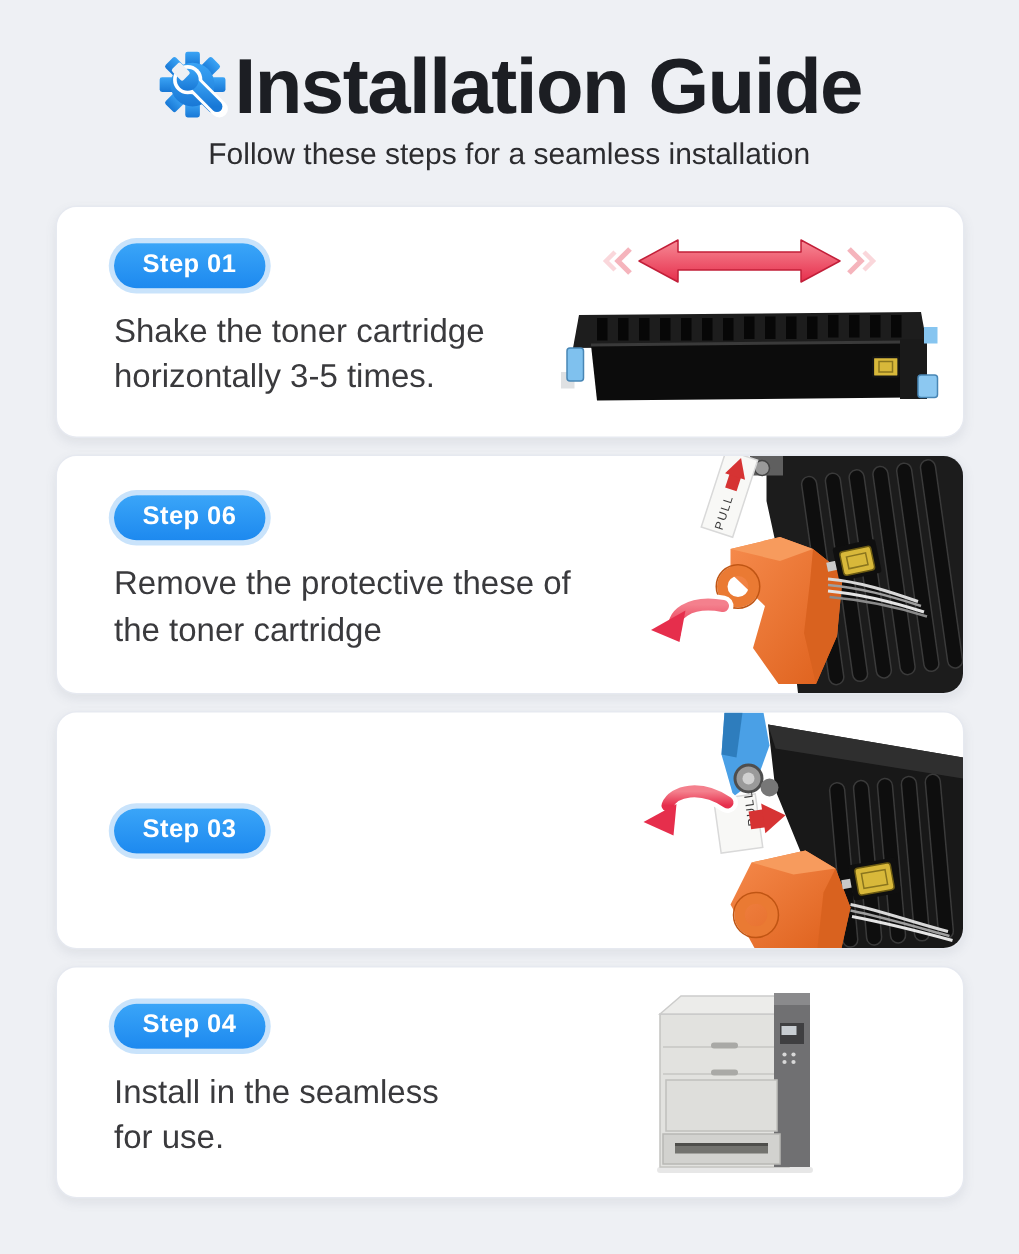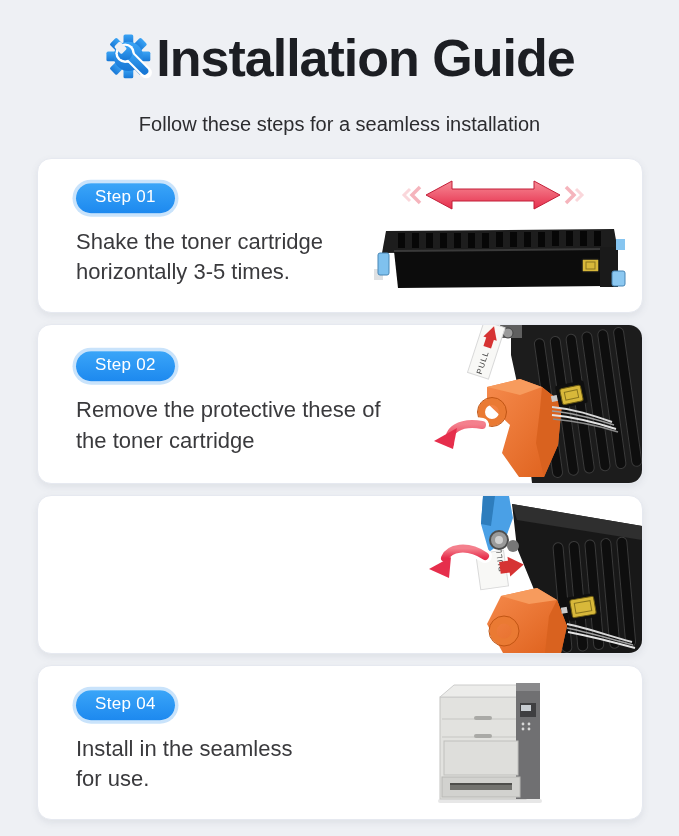--- a/index.html
+++ b/index.html
@@ -8,33 +8,33 @@
     background:#eef0f4;
     font-family:"Liberation Sans", sans-serif;
   }
   
   .header{padding-top:24px;text-align:center;}
   .title-row{display:flex;align-items:center;justify-content:center;height:68px;}
   .title-icon{width:52px;height:52px;flex:0 0 auto;}
   .page-title{
     font-size:52px;font-weight:800;color:#1c1e23;letter-spacing:-1px;line-height:1;
   }
-  .subtitle{margin-top:21px;font-size:20px;color:#2c2c2f;}
+  .subtitle{margin-top:0;font-size:20px;color:#2c2c2f;}
   
   .cards{margin-top:22px;}
   .card{
     position:relative;margin:0 36px 11px 37px;background:#ffffff;
     border:1px solid #e6e9f0;border-radius:14px;overflow:hidden;
     box-shadow:0 3px 7px rgba(92,102,122,0.10);
   }
   .card.h1{height:153px}.card.h2{height:158px}.card.h3{height:157px}.card.h4{height:153px}
   .card-left{position:absolute;left:38px;top:50%;transform:translateY(-50%);z-index:2;}
   .badge{
     display:inline-block;background:linear-gradient(180deg,#3aa5f8,#1d89ef);
-    color:#fff;font-weight:normal;font-size:17px;letter-spacing:.3px;
+    color:#fff;font-weight:bold;font-size:17px;letter-spacing:.3px;
     padding:4px 19px 6px;border-radius:999px;
     box-shadow:0 0 0 3.5px #c9e3fb;
   }
   .step-text{
     margin-top:14px;font-size:22px;line-height:1.4;color:#3a3a3d;
     white-space:pre-line;
   }
   .illus-1{position:absolute;right:12px;top:14px;width:262px;height:126px;}
   .illus-2{position:absolute;right:0;top:0;width:218px;height:158px;}
   .illus-3{position:absolute;right:0;top:0;width:225px;height:157px;}
@@ -141,21 +141,21 @@
             <rect x="214" y="86" width="17" height="13" rx="1" fill="#d8b83a" stroke="#141414" stroke-width="1.5"></rect>
             <rect x="218" y="89" width="9" height="7" fill="none" stroke="#8a751e"></rect>
           </g>
         </g>
       </svg>
     </div>
   </div>
 
   <div class="card h2">
     <div class="card-left">
-      <span class="badge">Step 02</span>
+      <span class="badge">Step 06</span>
       <div class="step-text">Remove the protective these of
 the toner cartridge</div>
     </div>
     <div class="illus-2">
       <svg viewBox="0 0 218 158">
         <defs>
           <linearGradient id="og2" x1="0" y1="0" x2="1" y2="1">
             <stop offset="0" stop-color="#f68b4d"></stop>
               <stop offset="1" stop-color="#dd5f1a"></stop>
           </linearGradient>
@@ -214,20 +214,21 @@
           <polygon points="4,116 36,98 32,130" fill="#ffffff"></polygon>
           <path d="M58,100 C36,96 22,106 26,118" stroke="url(#rg2)" stroke-width="8" fill="none" stroke-linecap="round"></path>
           <polygon points="10,116 33,103 29,124" fill="#e62e4c"></polygon>
         </g>
       </svg>
     </div>
   </div>
 
   <div class="card h3">
     <div class="card-left">
+      <span class="badge">Step 03</span>
     </div>
     <div class="illus-3">
       <svg viewBox="0 0 225 157">
         <defs>
           <linearGradient id="og3" x1="0" y1="0" x2="1" y2="1">
             <stop offset="0" stop-color="#f68b4d"></stop>
               <stop offset="1" stop-color="#dd5f1a"></stop>
           </linearGradient>
           <linearGradient id="rg3" x1="0" y1="0" x2="0" y2="1">
             <stop offset="0" stop-color="#f4808d"></stop>

